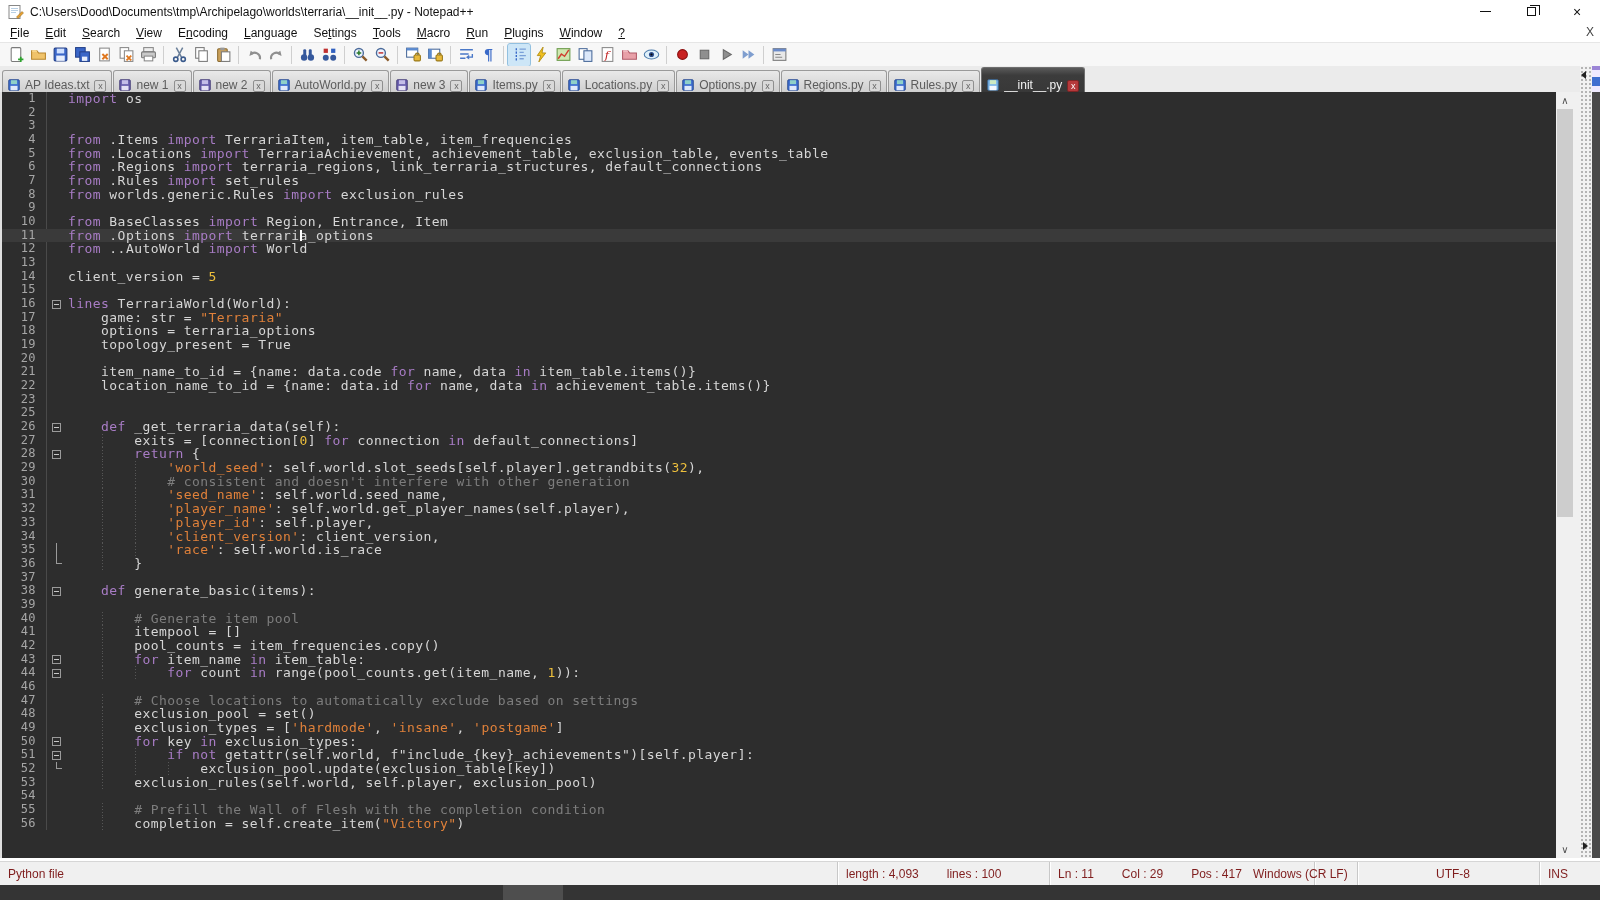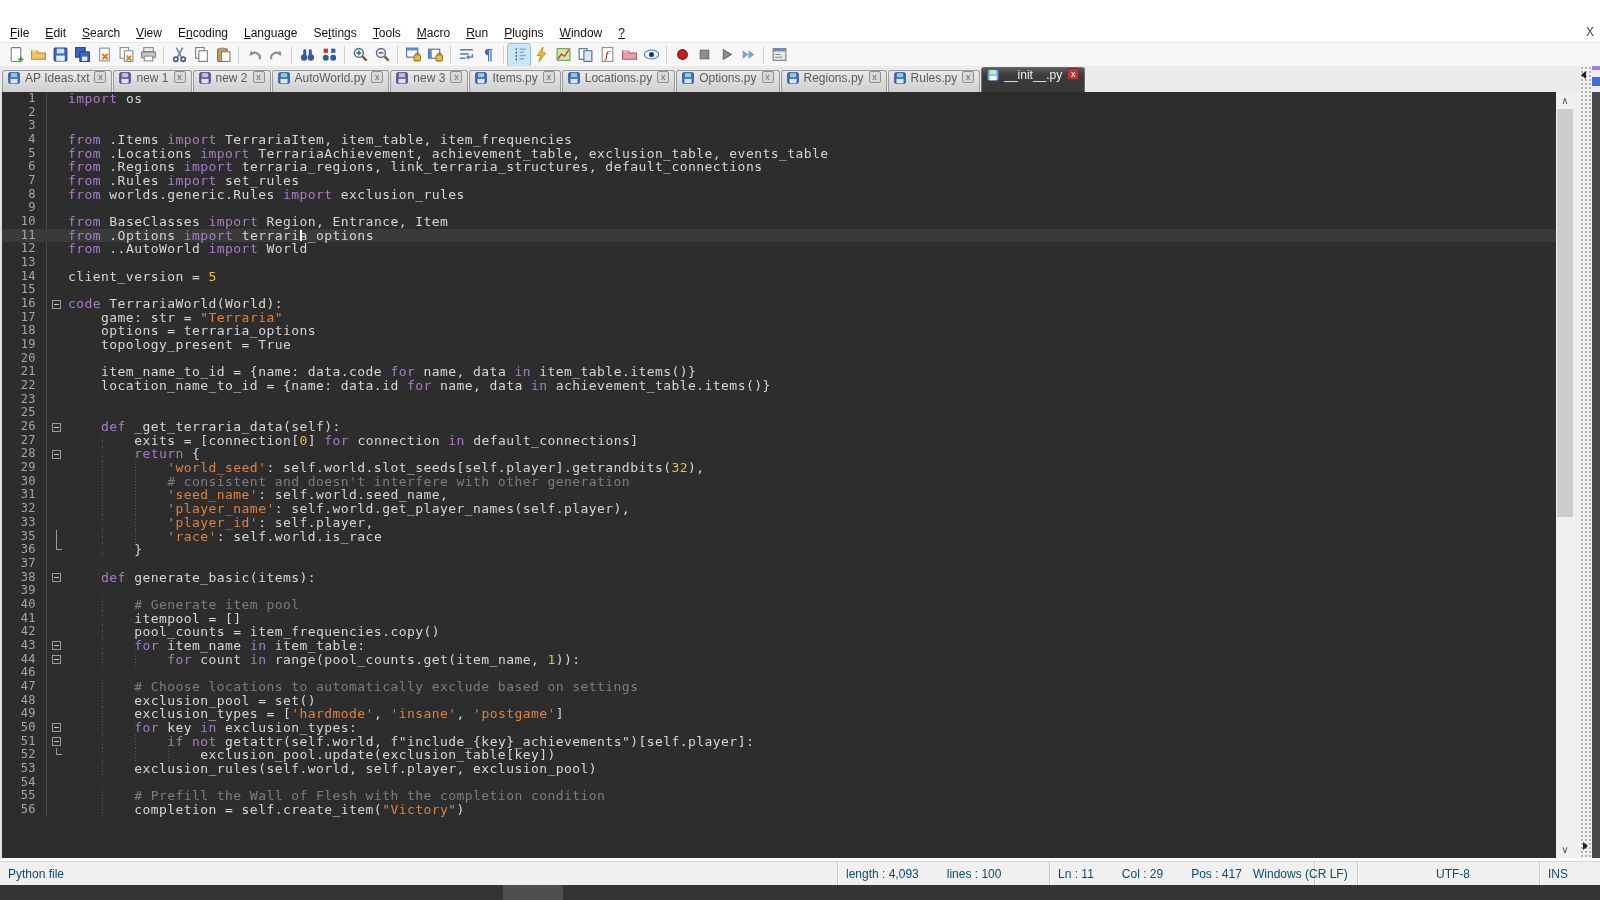--- a/index.html
+++ b/index.html
@@ -25,21 +25,21 @@
 
   
   #toolbar { position:absolute; left:0; top:42px; width:1600px; height:24px; background:#f7f7f7; border-top:1px solid #e6e6e6; display:flex; align-items:center; padding-left:5px; }
   .tbicon { width:22px; height:22px; display:flex; align-items:center; justify-content:center; border-radius:2px; }
   .tbicon svg { width:17px; height:17px; }
   .tbicon.pressed { background:#cde6f7; outline:1px solid #92c0e0; }
   .tsep { width:1px; height:18px; background:#cfcfcf; margin:0 4px; }
 
   
   #tabbar { position:absolute; left:0; top:66px; width:1600px; height:26px; background:#ebebeb; display:flex; align-items:flex-end; padding-left:2px; }
-  .tab { height:22px; display:flex; align-items:flex-start; background:linear-gradient(#e9e9e9,#cfcfcf); border:1px solid #9a9a9a; border-bottom:none; border-radius:3px 3px 0 0; margin-right:1px; padding:0 5px 0 4px; }
+  .tab { height:22px; display:flex; align-items:flex-end; background:linear-gradient(#e9e9e9,#cfcfcf); border:1px solid #9a9a9a; border-bottom:none; border-radius:3px 3px 0 0; margin-right:1px; padding:0 5px 0 4px; }
   .tab .tlabel { font-size:12px; color:#5c5c5c; margin:0 5px 0 4px; white-space:nowrap; }
   .tab .ticon { width:14px; height:14px; }
   .tab .tclose { width:12px; height:12px; border:1px solid #8f8f8f; background:#d9d9d9; color:#666; font-size:9px; line-height:10px; text-align:center; border-radius:2px; }
   .tab.active { height:25px; background:linear-gradient(#5a5a5a,#3c3c3c 30%,#383838); border-color:#6e6e6e; }
   .tab.active .tlabel { color:#f2f2f2; }
   .tab.active .tclose { background:#b5393b; border-color:#7e2425; color:#fff; }
 
   
   #editor { position:absolute; left:0; top:92px; width:1556px; height:766px; background:#2d2d2d; border-left:2px solid #e0e0e0; overflow:hidden; font-family:"DejaVu Sans Mono",monospace; font-size:13px; letter-spacing:0.44px; }
   .line { position:relative; height:13.68px; line-height:13.68px; white-space:pre; display:flex; }
@@ -66,31 +66,50 @@
   #gripper { position:absolute; left:1580px; top:66px; width:12px; height:792px; background:#f2f2f2; background-image:radial-gradient(#b4b4b4 1px, transparent 1.2px); background-size:4px 4px; }
   .grip-arrow { position:absolute; width:0; height:0; }
   #grip-left { left:1581px; top:71px; border-top:4px solid transparent; border-bottom:4px solid transparent; border-right:5px solid #222; }
   #grip-right { left:1583px; top:842px; border-top:4px solid transparent; border-bottom:4px solid transparent; border-left:5px solid #222; }
   #dockedge { position:absolute; left:1592px; top:92px; width:8px; height:766px; background:#4a4a4a; }
   #docktab { position:absolute; left:1592px; top:66px; width:8px; height:26px; background:#efeaff; border-top:4px solid #9b85d6; }
   #docktab .mini-floppy { position:absolute; left:0; top:7px; width:8px; height:9px; background:#3f6fd0; }
 
   
   #statusgap { position:absolute; left:0; top:858px; width:1600px; height:3px; background:#ffffff; }
-  #statusbar { position:absolute; left:0; top:861px; width:1600px; height:24px; background:#f0f0f0; border-top:1px solid #d6d6d6; font-size:12px; color:#0c4a6e; }
+  #statusbar { position:absolute; left:0; top:861px; width:1600px; height:24px; background:#f0f0f0; border-top:1px solid #d6d6d6; font-size:12px; color:#7f1d1d; }
   .seg { position:absolute; top:0; height:24px; display:flex; align-items:center; padding-left:8px; border-right:1px solid #c8c8c8; box-shadow:1px 0 0 #ffffff; }
   .seg span { margin-right:28px; white-space:nowrap; }
   #bottomstrip { position:absolute; left:0; top:885px; width:1600px; height:15px; background:#343434; }
   #bottomstrip .lite { position:absolute; left:503px; top:0; width:60px; height:15px; background:#4e4e4e; }
 </style>
 </head>
 <body>
 
 <div id="app">
 
+  <div id="titlebar">
+    <svg class="appicon" viewBox="0 0 16 16">
+        <rect x="1" y="1.5" width="11" height="13" fill="#fff" stroke="#888"></rect>
+        <path d="M3 4.5h7M3 6.5h7M3 8.5h5" stroke="#b8cfe4" stroke-width="1"></path>
+        <path d="M8.5 13l5.5-5.5 1.5 1.5-5.5 5.5z" fill="#e8a030" stroke="#8a6010" stroke-width="0.5"></path>
+      </svg>
+    <span class="title">C:\Users\Dood\Documents\tmp\Archipelago\worlds\terraria\__init__.py - Notepad++</span>
+    <div id="wincontrols">
+      <div class="winbtn">
+          <span class="minglyph"></span>
+        </div>
+      <div class="winbtn">
+          <span class="maxglyph"></span>
+        </div>
+      <div class="winbtn">
+          <span class="xglyph">×</span>
+        </div>
+    </div>
+  </div>
 
   <div id="menubar">
       <div class="menuitem"><u>F</u>ile</div>
       <div class="menuitem"><u>E</u>dit</div>
       <div class="menuitem"><u>S</u>earch</div>
       <div class="menuitem"><u>V</u>iew</div>
       <div class="menuitem">E<u>n</u>coding</div>
       <div class="menuitem"><u>L</u>anguage</div>
       <div class="menuitem">Se<u>t</u>tings</div>
       <div class="menuitem"><u>T</u>ools</div>
@@ -431,37 +450,38 @@
       <div class="line"><span class="ln-num">6</span><span class="fold-col"></span><span class="code"><span class="tk">from</span><span class="td"> .Regions </span><span class="tk">import</span><span class="td"> terraria_regions, link_terraria_structures, default_connections</span></span></div>
       <div class="line"><span class="ln-num">7</span><span class="fold-col"></span><span class="code"><span class="tk">from</span><span class="td"> .Rules </span><span class="tk">import</span><span class="td"> set_rules</span></span></div>
       <div class="line"><span class="ln-num">8</span><span class="fold-col"></span><span class="code"><span class="tk">from</span><span class="td"> worlds.generic.Rules </span><span class="tk">import</span><span class="td"> exclusion_rules</span></span></div>
       <div class="line"><span class="ln-num">9</span><span class="fold-col"></span><span class="code"></span></div>
       <div class="line"><span class="ln-num">10</span><span class="fold-col"></span><span class="code"><span class="tk">from</span><span class="td"> BaseClasses </span><span class="tk">import</span><span class="td"> Region, Entrance, Item</span></span></div>
       <div class="line current"><span class="ln-num">11</span><span class="fold-col"></span><span class="code"><span class="tk">from</span><span class="td"> .Options </span><span class="tk">import</span><span class="td"> terraria_options</span></span><div class="caret" style="left: 298px;"></div></div>
       <div class="line"><span class="ln-num">12</span><span class="fold-col"></span><span class="code"><span class="tk">from</span><span class="td"> ..AutoWorld </span><span class="tk">import</span><span class="td"> World</span></span></div>
       <div class="line"><span class="ln-num">13</span><span class="fold-col"></span><span class="code"></span></div>
       <div class="line"><span class="ln-num">14</span><span class="fold-col"></span><span class="code"><span class="td">client_version = </span><span class="tn">5</span></span></div>
       <div class="line"><span class="ln-num">15</span><span class="fold-col"></span><span class="code"></span></div>
-      <div class="line"><span class="ln-num">16</span><span class="fold-col"><span class="fold-box"></span></span><span class="code"><span class="tk">code</span><span class="td"> TerrariaWorld(World):</span></span></div>
+      <div class="line"><span class="ln-num">16</span><span class="fold-col"><span class="fold-box"></span></span><span class="code"><span class="tk">lines</span><span class="td"> TerrariaWorld(World):</span></span></div>
       <div class="line"><span class="ln-num">17</span><span class="fold-col"></span><span class="code"><span class="td">    game: str = </span><span class="ts">"Terraria"</span></span></div>
       <div class="line"><span class="ln-num">18</span><span class="fold-col"></span><span class="code"><span class="td">    options = terraria_options</span></span></div>
       <div class="line"><span class="ln-num">19</span><span class="fold-col"></span><span class="code"><span class="td">    topology_present = True</span></span></div>
       <div class="line"><span class="ln-num">20</span><span class="fold-col"></span><span class="code"></span></div>
       <div class="line"><span class="ln-num">21</span><span class="fold-col"></span><span class="code"><span class="td">    item_name_to_id = {name: data.code </span><span class="tk">for</span><span class="td"> name, data </span><span class="tk">in</span><span class="td"> item_table.items()}</span></span></div>
       <div class="line"><span class="ln-num">22</span><span class="fold-col"></span><span class="code"><span class="td">    location_name_to_id = {name: data.id </span><span class="tk">for</span><span class="td"> name, data </span><span class="tk">in</span><span class="td"> achievement_table.items()}</span></span></div>
       <div class="line"><span class="ln-num">23</span><span class="fold-col"></span><span class="code"></span></div>
       <div class="line"><span class="ln-num">25</span><span class="fold-col"></span><span class="code"></span></div>
       <div class="line"><span class="ln-num">26</span><span class="fold-col"><span class="fold-box"></span></span><span class="code"><span class="tk">    def</span><span class="td"> _get_terraria_data(self):</span></span></div>
       <div class="line"><span class="ln-num">27</span><span class="fold-col"></span><span class="code"><span class="td">        exits = [connection[</span><span class="tn">0</span><span class="td">] </span><span class="tk">for</span><span class="td"> connection </span><span class="tk">in</span><span class="td"> default_connections]</span></span><div class="guide" style="left: 100px;"></div></div>
       <div class="line"><span class="ln-num">28</span><span class="fold-col"><span class="fold-box"></span></span><span class="code"><span class="tk">        return</span><span class="td"> {</span></span><div class="guide" style="left: 100px;"></div></div>
       <div class="line"><span class="ln-num">29</span><span class="fold-col"></span><span class="code"><span class="ts">            'world_seed'</span><span class="td">: self.world.slot_seeds[self.player].getrandbits(</span><span class="tn">32</span><span class="td">),</span></span><div class="guide" style="left: 100px;"></div><div class="guide" style="left: 133px;"></div></div>
       <div class="line"><span class="ln-num">30</span><span class="fold-col"></span><span class="code"><span class="tc">            # consistent and doesn't interfere with other generation</span></span><div class="guide" style="left: 100px;"></div><div class="guide" style="left: 133px;"></div></div>
       <div class="line"><span class="ln-num">31</span><span class="fold-col"></span><span class="code"><span class="ts">            'seed_name'</span><span class="td">: self.world.seed_name,</span></span><div class="guide" style="left: 100px;"></div><div class="guide" style="left: 133px;"></div></div>
       <div class="line"><span class="ln-num">32</span><span class="fold-col"></span><span class="code"><span class="ts">            'player_name'</span><span class="td">: self.world.get_player_names(self.player),</span></span><div class="guide" style="left: 100px;"></div><div class="guide" style="left: 133px;"></div></div>
       <div class="line"><span class="ln-num">33</span><span class="fold-col"></span><span class="code"><span class="ts">            'player_id'</span><span class="td">: self.player,</span></span><div class="guide" style="left: 100px;"></div><div class="guide" style="left: 133px;"></div></div>
+      <div class="line"><span class="ln-num">34</span><span class="fold-col"></span><span class="code"><span class="ts">            'client_version'</span><span class="td">: client_version,</span></span><div class="guide" style="left: 100px;"></div><div class="guide" style="left: 133px;"></div></div>
       <div class="line"><span class="ln-num">35</span><span class="fold-col"><span class="fold-line"></span></span><span class="code"><span class="ts">            'race'</span><span class="td">: self.world.is_race</span></span><div class="guide" style="left: 100px;"></div><div class="guide" style="left: 133px;"></div></div>
       <div class="line"><span class="ln-num">36</span><span class="fold-col"><span class="fold-end"></span></span><span class="code"><span class="td">        }</span></span><div class="guide" style="left: 100px;"></div></div>
       <div class="line"><span class="ln-num">37</span><span class="fold-col"></span><span class="code"></span></div>
       <div class="line"><span class="ln-num">38</span><span class="fold-col"><span class="fold-box"></span></span><span class="code"><span class="tk">    def</span><span class="td"> generate_basic(items):</span></span></div>
       <div class="line"><span class="ln-num">39</span><span class="fold-col"></span><span class="code"></span></div>
       <div class="line"><span class="ln-num">40</span><span class="fold-col"></span><span class="code"><span class="tc">        # Generate item pool</span></span><div class="guide" style="left: 100px;"></div></div>
       <div class="line"><span class="ln-num">41</span><span class="fold-col"></span><span class="code"><span class="td">        itempool = []</span></span><div class="guide" style="left: 100px;"></div></div>
       <div class="line"><span class="ln-num">42</span><span class="fold-col"></span><span class="code"><span class="td">        pool_counts = item_frequencies.copy()</span></span><div class="guide" style="left: 100px;"></div></div>
       <div class="line"><span class="ln-num">43</span><span class="fold-col"><span class="fold-box"></span></span><span class="code"><span class="tk">        for</span><span class="td"> item_name </span><span class="tk">in</span><span class="td"> item_table:</span></span><div class="guide" style="left: 100px;"></div></div>
       <div class="line"><span class="ln-num">44</span><span class="fold-col"><span class="fold-box"></span></span><span class="code"><span class="tk">            for</span><span class="td"> count </span><span class="tk">in</span><span class="td"> range(pool_counts.get(item_name, </span><span class="tn">1</span><span class="td">)):</span></span><div class="guide" style="left: 100px;"></div><div class="guide" style="left: 133px;"></div></div>

